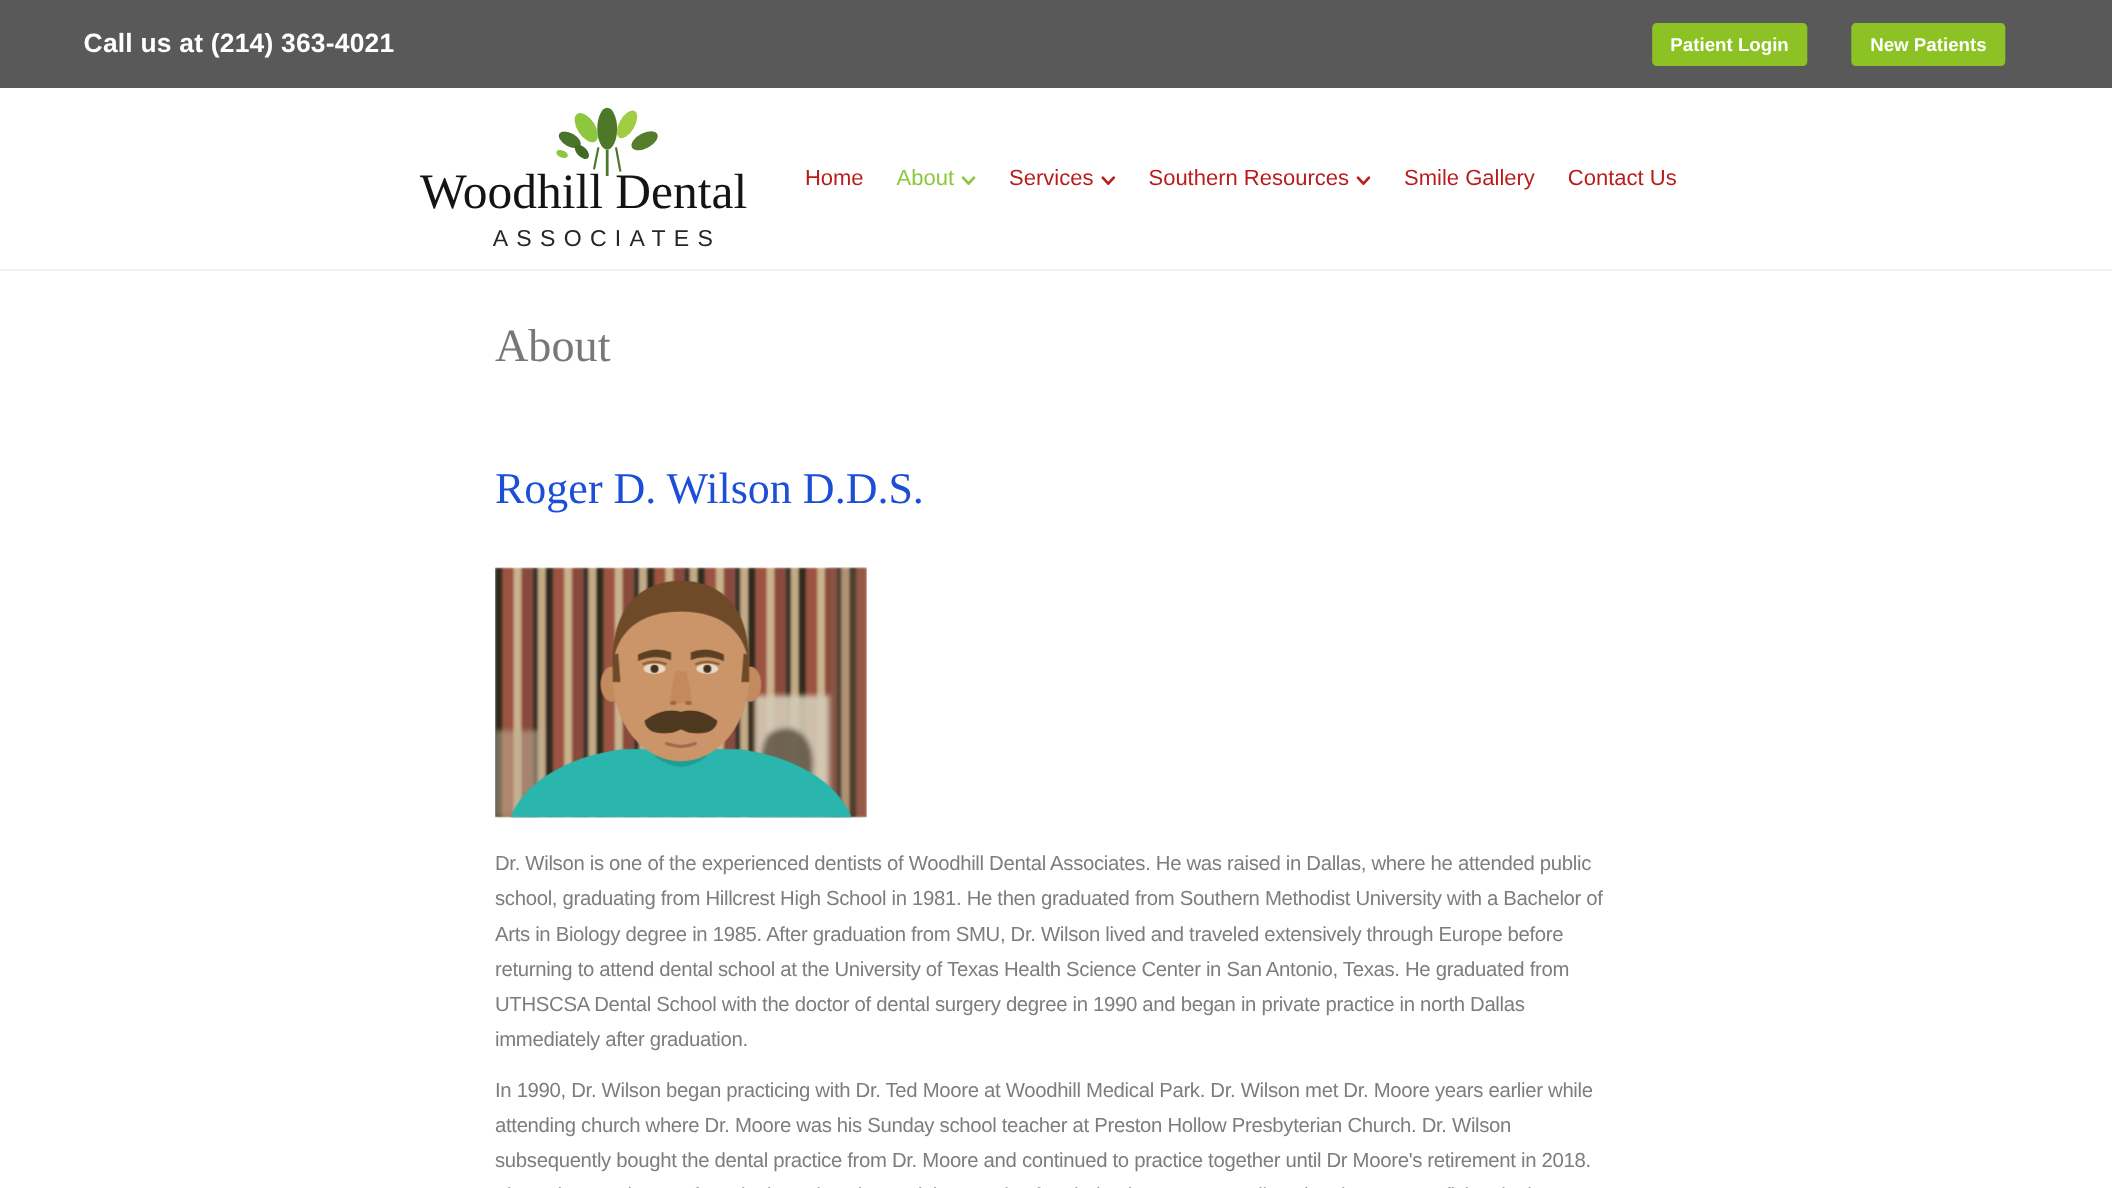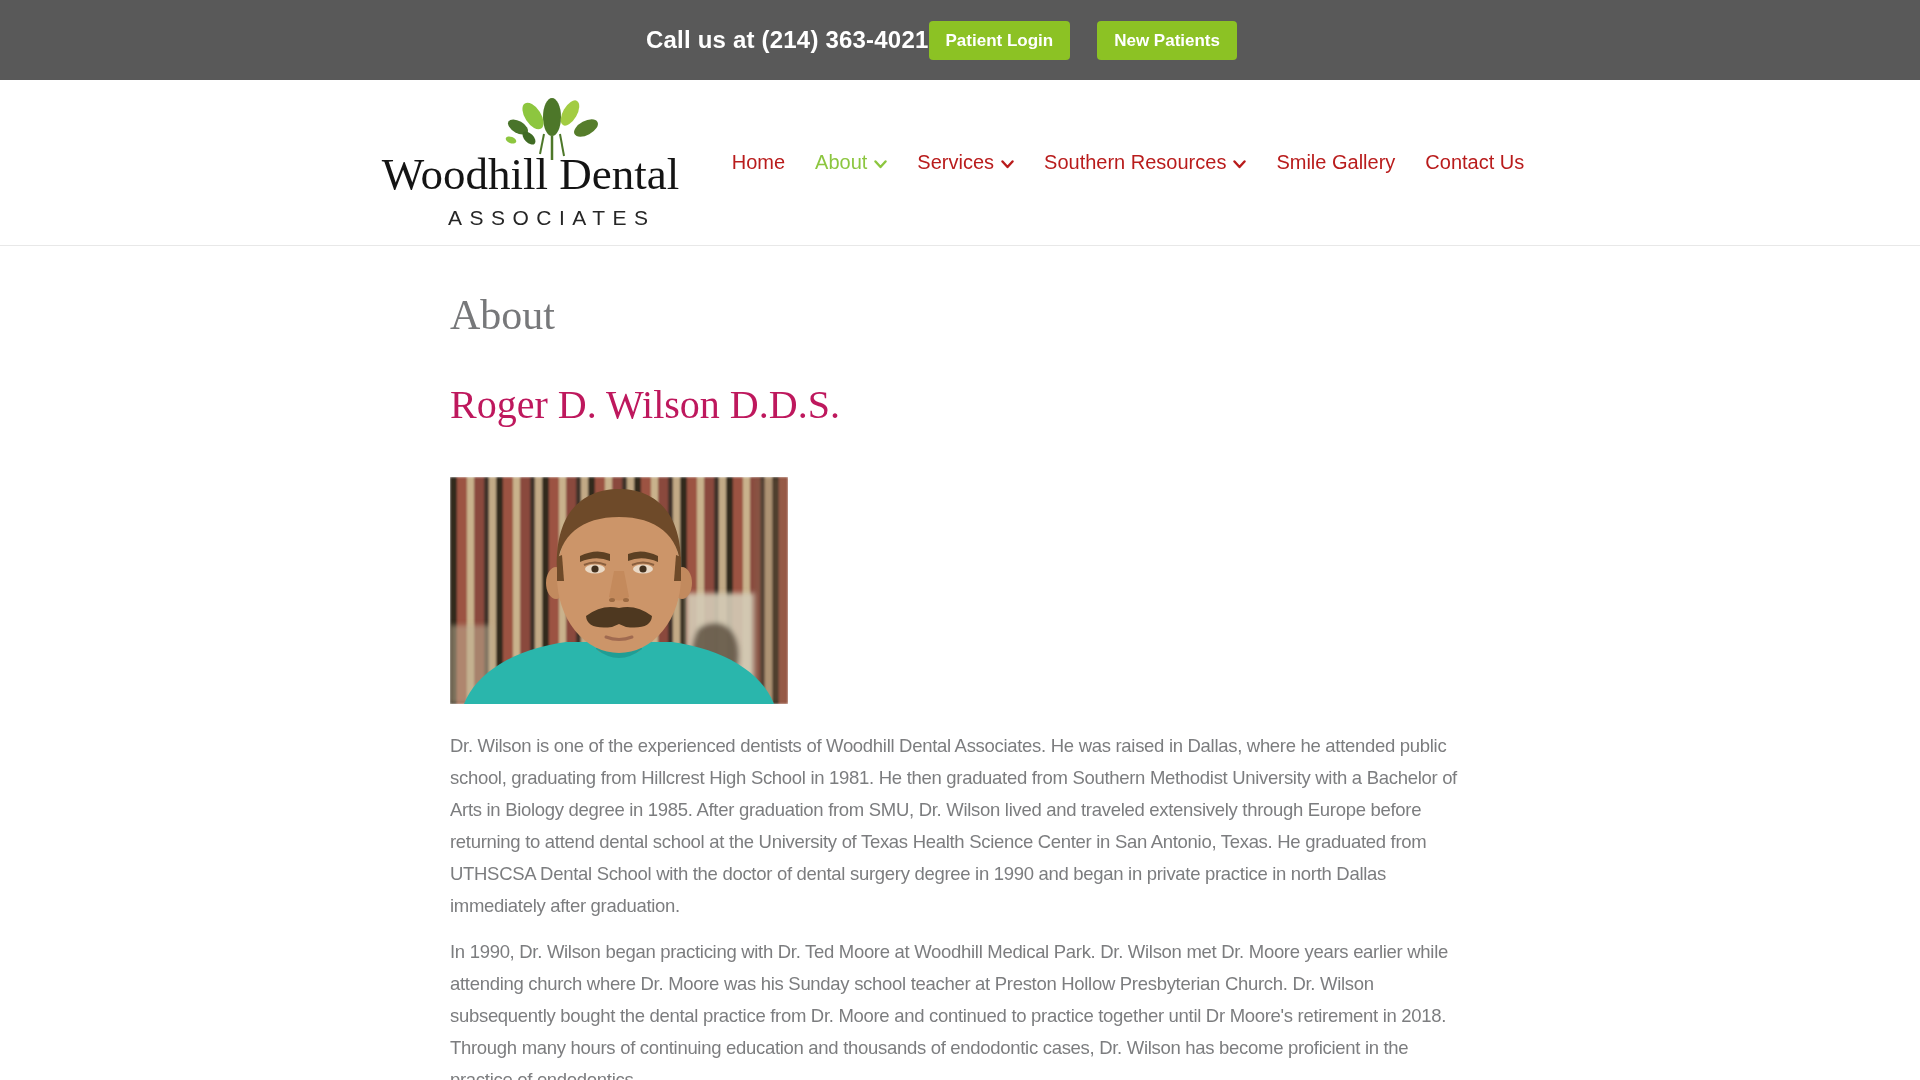--- a/index.html
+++ b/index.html
@@ -6,27 +6,27 @@
   html, body { margin: 0; padding: 0; }
   body {
     width: 1920px; height: 1080px; overflow: hidden;
     background: #ffffff;
     font-family: "Liberation Sans", sans-serif;
   }
 
   
   .topbar {
     height: 80px; background: #595959;
-    display: flex; align-items: center; justify-content: center;
-    padding: 0 97px 0 60px;
+    display: flex; align-items: center; justify-content: space-between;
+    padding: 0 97px 0 76px;
   }
   .call-text {
     color: #ffffff; font-size: 24px; font-weight: 600; letter-spacing: 0.2px;
   }
-  .topbar-buttons { display: flex; gap: 27px; }
+  .topbar-buttons { display: flex; gap: 40px; }
   .btn {
     display: inline-block; background: #8cc224; color: #ffffff;
     font-family: "Liberation Sans", sans-serif;
     font-size: 17px; font-weight: 600; line-height: 39px; height: 39px;
     padding: 0 17px; border: none; border-radius: 4px; cursor: pointer;
     white-space: nowrap;
   }
 
   
   .site-header {
@@ -58,22 +58,22 @@
   .nav-item.active { color: #8cc63f; }
   .nav-item .chev { display: inline-flex; margin-top: 3px; }
 
   
   .content { width: 1020px; margin: 0 auto; }
   .page-title {
     margin: 46px 0 0; font-family: "Liberation Serif", serif;
     font-weight: 400; font-size: 42px; line-height: 1.1; color: #77787a;
   }
   .doctor-name {
-    margin: 45px 0 0; font-family: "Liberation Serif", serif;
-    font-weight: 400; font-size: 40px; line-height: 1.1; color: #be185d;
+    margin: 84px 0 0; font-family: "Liberation Serif", serif;
+    font-weight: 400; font-size: 40px; line-height: 1.1; color: #1d4ed8;
   }
   .doctor-photo { display: block; margin-top: 50px; width: 338px; height: 227px; }
   .content p {
     margin: 0; color: #7c7d7f; font-size: 18.5px; line-height: 32px;
     letter-spacing: -0.3px;
   }
   .content p.first { margin-top: 26px; }
   .content p + p { margin-top: 14px; }
 </style>
 </head>

